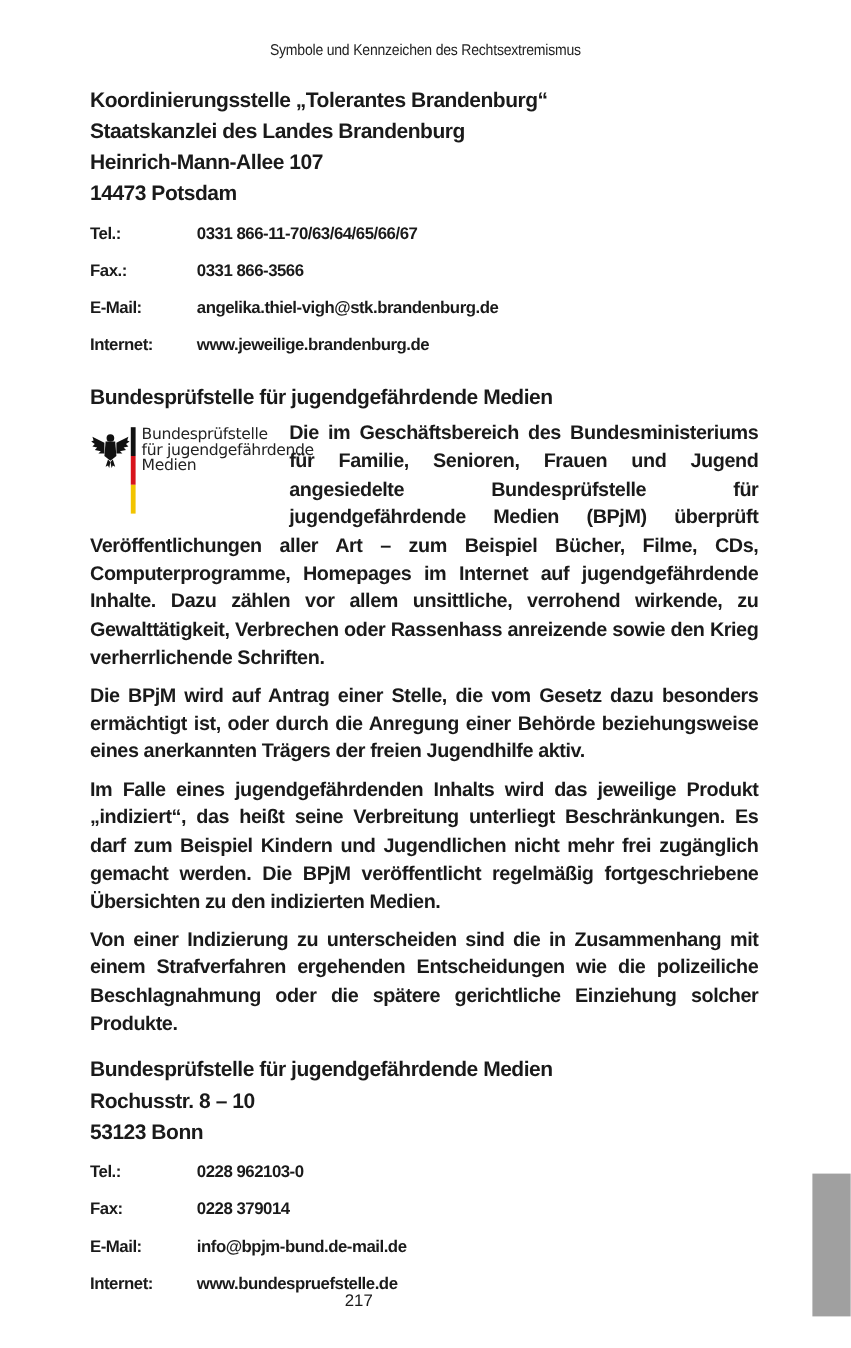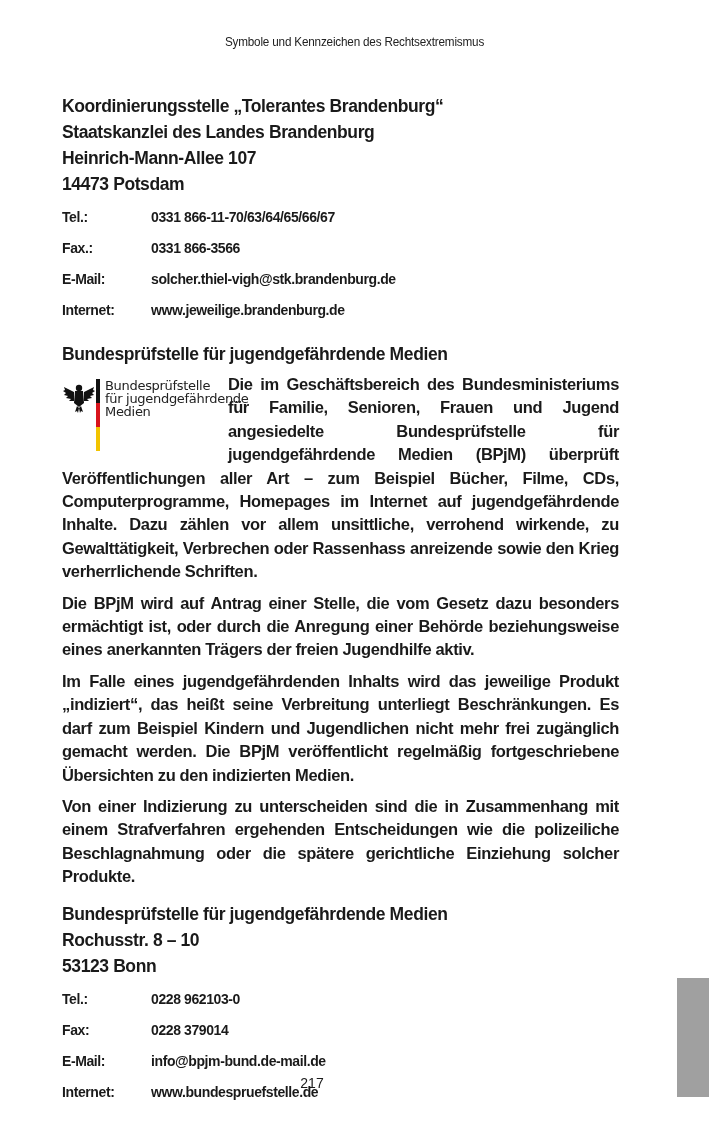--- a/index.html
+++ b/index.html
@@ -4,21 +4,21 @@
 <style>
   html, body { margin: 0; padding: 0; }
   body {
     width: 709px; height: 1123px; background: #ffffff; position: relative; overflow: hidden;
     font-family: "Liberation Sans", sans-serif; color: #1a1a1a;
   }
   .running-head {
     position: absolute; top: 34px; left: 0; width: 709px; text-align: center;
     font-size: 13px; letter-spacing: -0.2px; transform: scaleX(0.9); color: #222;
   }
-  .content { position: absolute; left: 62px; top: 70px; width: 557px; margin-top: 23px; }
+  .content { position: absolute; left: 75px; top: 70px; width: 557px; }
   .addr-line { font-size: 17.5px; line-height: 26px; font-weight: bold; letter-spacing: -0.4px; white-space: nowrap; }
   .contact-row { display: flex; font-size: 14px; line-height: 31px; font-weight: bold; letter-spacing: -0.4px; white-space: nowrap; }
   .contact-label { width: 89px; flex: none; }
   .contact-value { flex: none; }
   .section-title { font-size: 17.5px; font-weight: bold; letter-spacing: -0.4px; margin-top: 14px; line-height: 26px; }
   p.body {
     margin: 0; font-size: 16.5px; line-height: 23.4px; text-align: justify; letter-spacing: -0.35px;
     hyphens: manual;
     font-weight: bold;
   }
@@ -28,21 +28,21 @@
   }
   .eagle { position: absolute; left: 0; top: 4px; width: 34px; height: 34px; }
   .flag { position: absolute; left: 34px; top: 2px; width: 4px; height: 72px; }
   .flag .b { height: 24px; background: #111; }
   .flag .r { height: 24px; background: #d8141c; }
   .flag .y { height: 24px; background: #f2c400; }
   .logo-text {
     position: absolute; left: 43px; top: 2px; font-family: "DejaVu Sans", sans-serif;
     font-size: 13px; line-height: 13px; color: #222; letter-spacing: -0.3px; white-space: nowrap;
   }
-  .page-number { position: absolute; top: 1075px; left: 13px; width: 598px; text-align: center; font-size: 14px; }
+  .page-number { position: absolute; top: 1075px; left: 0; width: 598px; text-align: center; font-size: 14px; }
   .thumb-tab { position: absolute; left: 677px; top: 978px; width: 32px; height: 119px; background: #a0a0a0; }
 </style>
 </head>
 <body>
 
 <div class="running-head">Symbole und Kennzeichen des Rechtsextremismus</div>
 
 <div class="content">
 
   <div>
@@ -56,21 +56,21 @@
     <div class="contact-row">
       <span class="contact-label">Tel.:</span>
       <span class="contact-value">0331 866-11-70/63/64/65/66/67</span>
     </div>
     <div class="contact-row">
       <span class="contact-label">Fax.:</span>
       <span class="contact-value">0331 866-3566</span>
     </div>
     <div class="contact-row">
       <span class="contact-label">E-Mail:</span>
-      <span class="contact-value">solcher.thiel-vigh@stk.brandenburg.de</span>
+      <span class="contact-value">angelika.thiel-vigh@stk.brandenburg.de</span>
     </div>
     <div class="contact-row">
       <span class="contact-label">Internet:</span>
       <span class="contact-value">www.jeweilige.brandenburg.de</span>
     </div>
   </div>
 
   <div class="section-title" style="margin-top:15px;">Bundesprüfstelle für jugendgefährdende Medien</div>
 
   <div style="margin-top:6px;">

